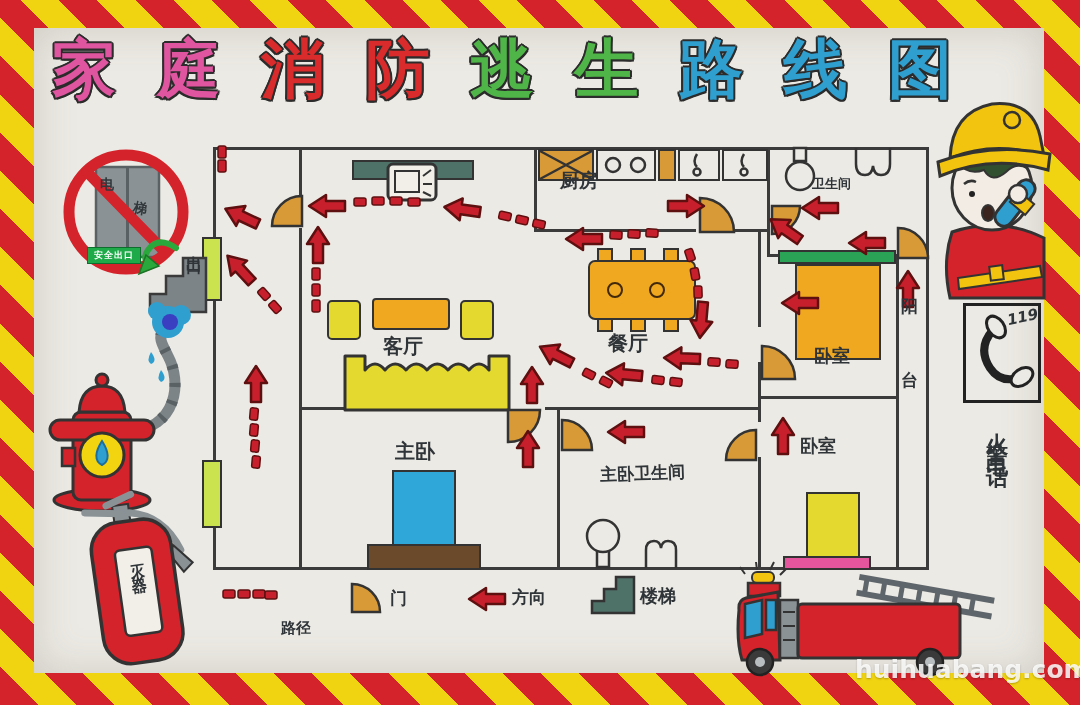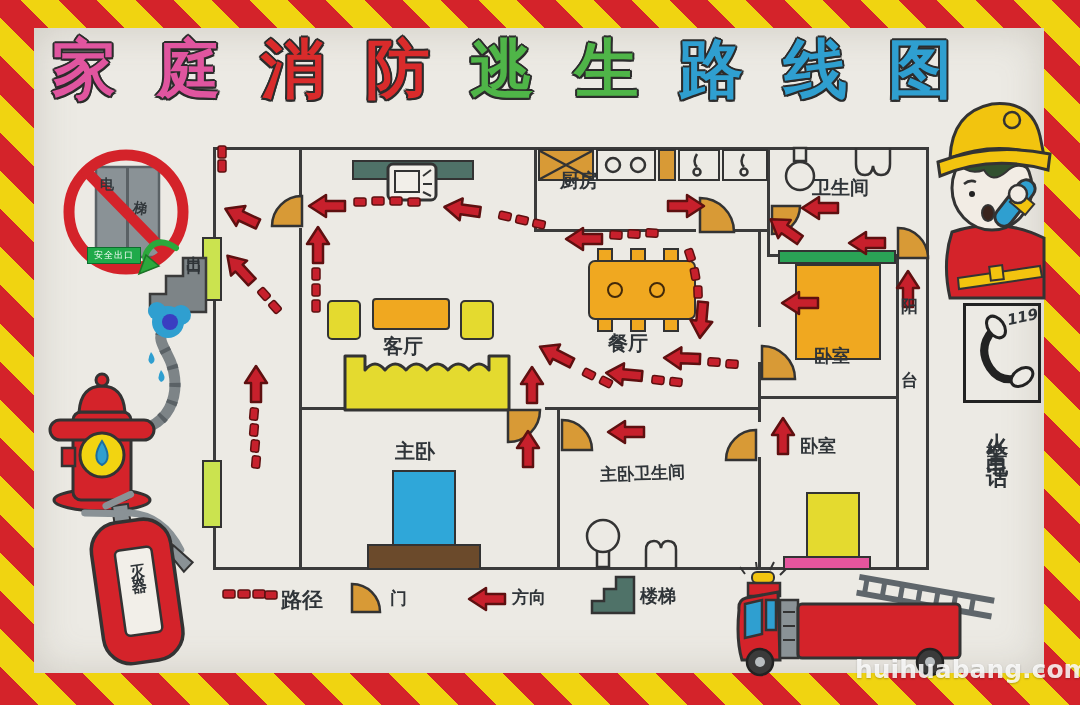--- a/index.html
+++ b/index.html
@@ -15,21 +15,21 @@
     1.5px 1.5px 0 #2c2c2c,-1.5px -1.5px 0 #2c2c2c,1.5px -1.5px 0 #2c2c2c,-1.5px 1.5px 0 #2c2c2c;}
   .wall{position:absolute;background:#3b3b3b;}
   .fur{position:absolute;border:2.5px solid #333;}
   .rl{position:absolute;color:#2f3438;font-weight:600;white-space:nowrap;}
   .vert{writing-mode:vertical-rl;text-orientation:upright;}
   .overlay{position:absolute;left:0;top:0;pointer-events:none;}
   .arw{fill:#c7202c;stroke:#5e1010;stroke-width:2.5;stroke-linejoin:round;}
   .dsh{fill:#c7202c;stroke:#5e1010;stroke-width:1.5;}
   .wdg{fill:#d89a36;stroke:#333;stroke-width:2.5;}
   .sign-green{position:absolute;background:#1faa4a;border:1.5px solid #0d6e2d;color:#fff;
-    display:flex;align-items:center;justify-content:center;font-weight:400;}
+    display:flex;align-items:center;justify-content:center;font-weight:700;}
   .phone-box{position:absolute;border:3px solid #222;}
   .wm{position:absolute;color:rgba(255,255,255,.85);font-weight:700;
     text-shadow:0 1px 2px rgba(0,0,0,.25);}
 </style>
 </head>
 <body>
 
 <div class="canvas">
   <div class="paper"></div>
 
@@ -297,37 +297,37 @@
       <path d="M783,612 h12 M783,626 h12 M783,640 h12" stroke="#333" stroke-width="2"></path>
       <rect x="798" y="604" width="162" height="54" rx="4" fill="#d4232a" stroke="#333" stroke-width="3"></rect>
       <circle cx="760" cy="662" r="13" fill="#3a3a3a" stroke="#222" stroke-width="2.5"></circle>
       <circle cx="760" cy="662" r="5" fill="#b8bdc0"></circle>
       <circle cx="930" cy="662" r="13" fill="#3a3a3a" stroke="#222" stroke-width="2.5"></circle>
       <circle cx="930" cy="662" r="5" fill="#b8bdc0"></circle>
     </g>
   </svg>
 
   <div class="rl" style="left:560px;top:168px;font-size:19px">厨房</div>
-  <div class="rl" style="left:812px;top:175px;font-size:19px">卫生间</div>
+  <div class="rl" style="left:812px;top:175px;font-size:13px">卫生间</div>
   <div class="rl" style="left:383px;top:333px;font-size:20px">客厅</div>
   <div class="rl" style="left:608px;top:330px;font-size:20px">餐厅</div>
   <div class="rl" style="left:814px;top:344px;font-size:18px">卧室</div>
   <div class="rl" style="left:800px;top:434px;font-size:18px">卧室</div>
   <div class="rl vert" style="left:899px;top:285px;font-size:17px;letter-spacing:72px">阳台</div>
   <div class="rl" style="left:395px;top:438px;font-size:20px">主卧</div>
   <div class="rl" style="left:600px;top:462px;font-size:17px;transform:rotate(-2deg)">主卧卫生间</div>
   <div class="rl vert" style="left:183px;top:243px;font-size:16px;letter-spacing:6px">出口</div>
 
   <div class="rl" style="left:100px;top:176px;font-size:14px;color:#31373b">电</div>
   <div class="rl" style="left:133px;top:200px;font-size:14px;color:#31373b;transform:rotate(10deg)">梯</div>
   <div class="sign-green" style="left:87px;top:247px;width:54px;height:17px;font-size:9px;letter-spacing:1px">安全出口</div>
   <div class="rl vert" style="left:126px;top:553px;font-size:15px;letter-spacing:7px;transform:rotate(-8deg)">灭火器</div>
   <div class="phone-box" style="left:963px;top:303px;width:78px;height:100px"></div>
   <div class="rl" style="left:1007px;top:308px;font-size:15px;font-style:italic;transform:rotate(-12deg)">119</div>
   <div class="rl vert" style="left:982px;top:415px;font-size:22px;letter-spacing:11px">火警电话</div>
 
-  <div class="rl" style="left:281px;top:586px;font-size:21px">路径</div>
+  <div class="rl" style="left:281px;top:619px;font-size:15px">路径</div>
   <div class="rl" style="left:390px;top:587px;font-size:17px">门</div>
   <div class="rl" style="left:512px;top:586px;font-size:17px">方向</div>
   <div class="rl" style="left:640px;top:584px;font-size:18px">楼梯</div>
 
   <div class="wm" style="left:855px;top:655px;font-size:25px">huihuabang.com</div>
 </div>
 
 </body></html>

